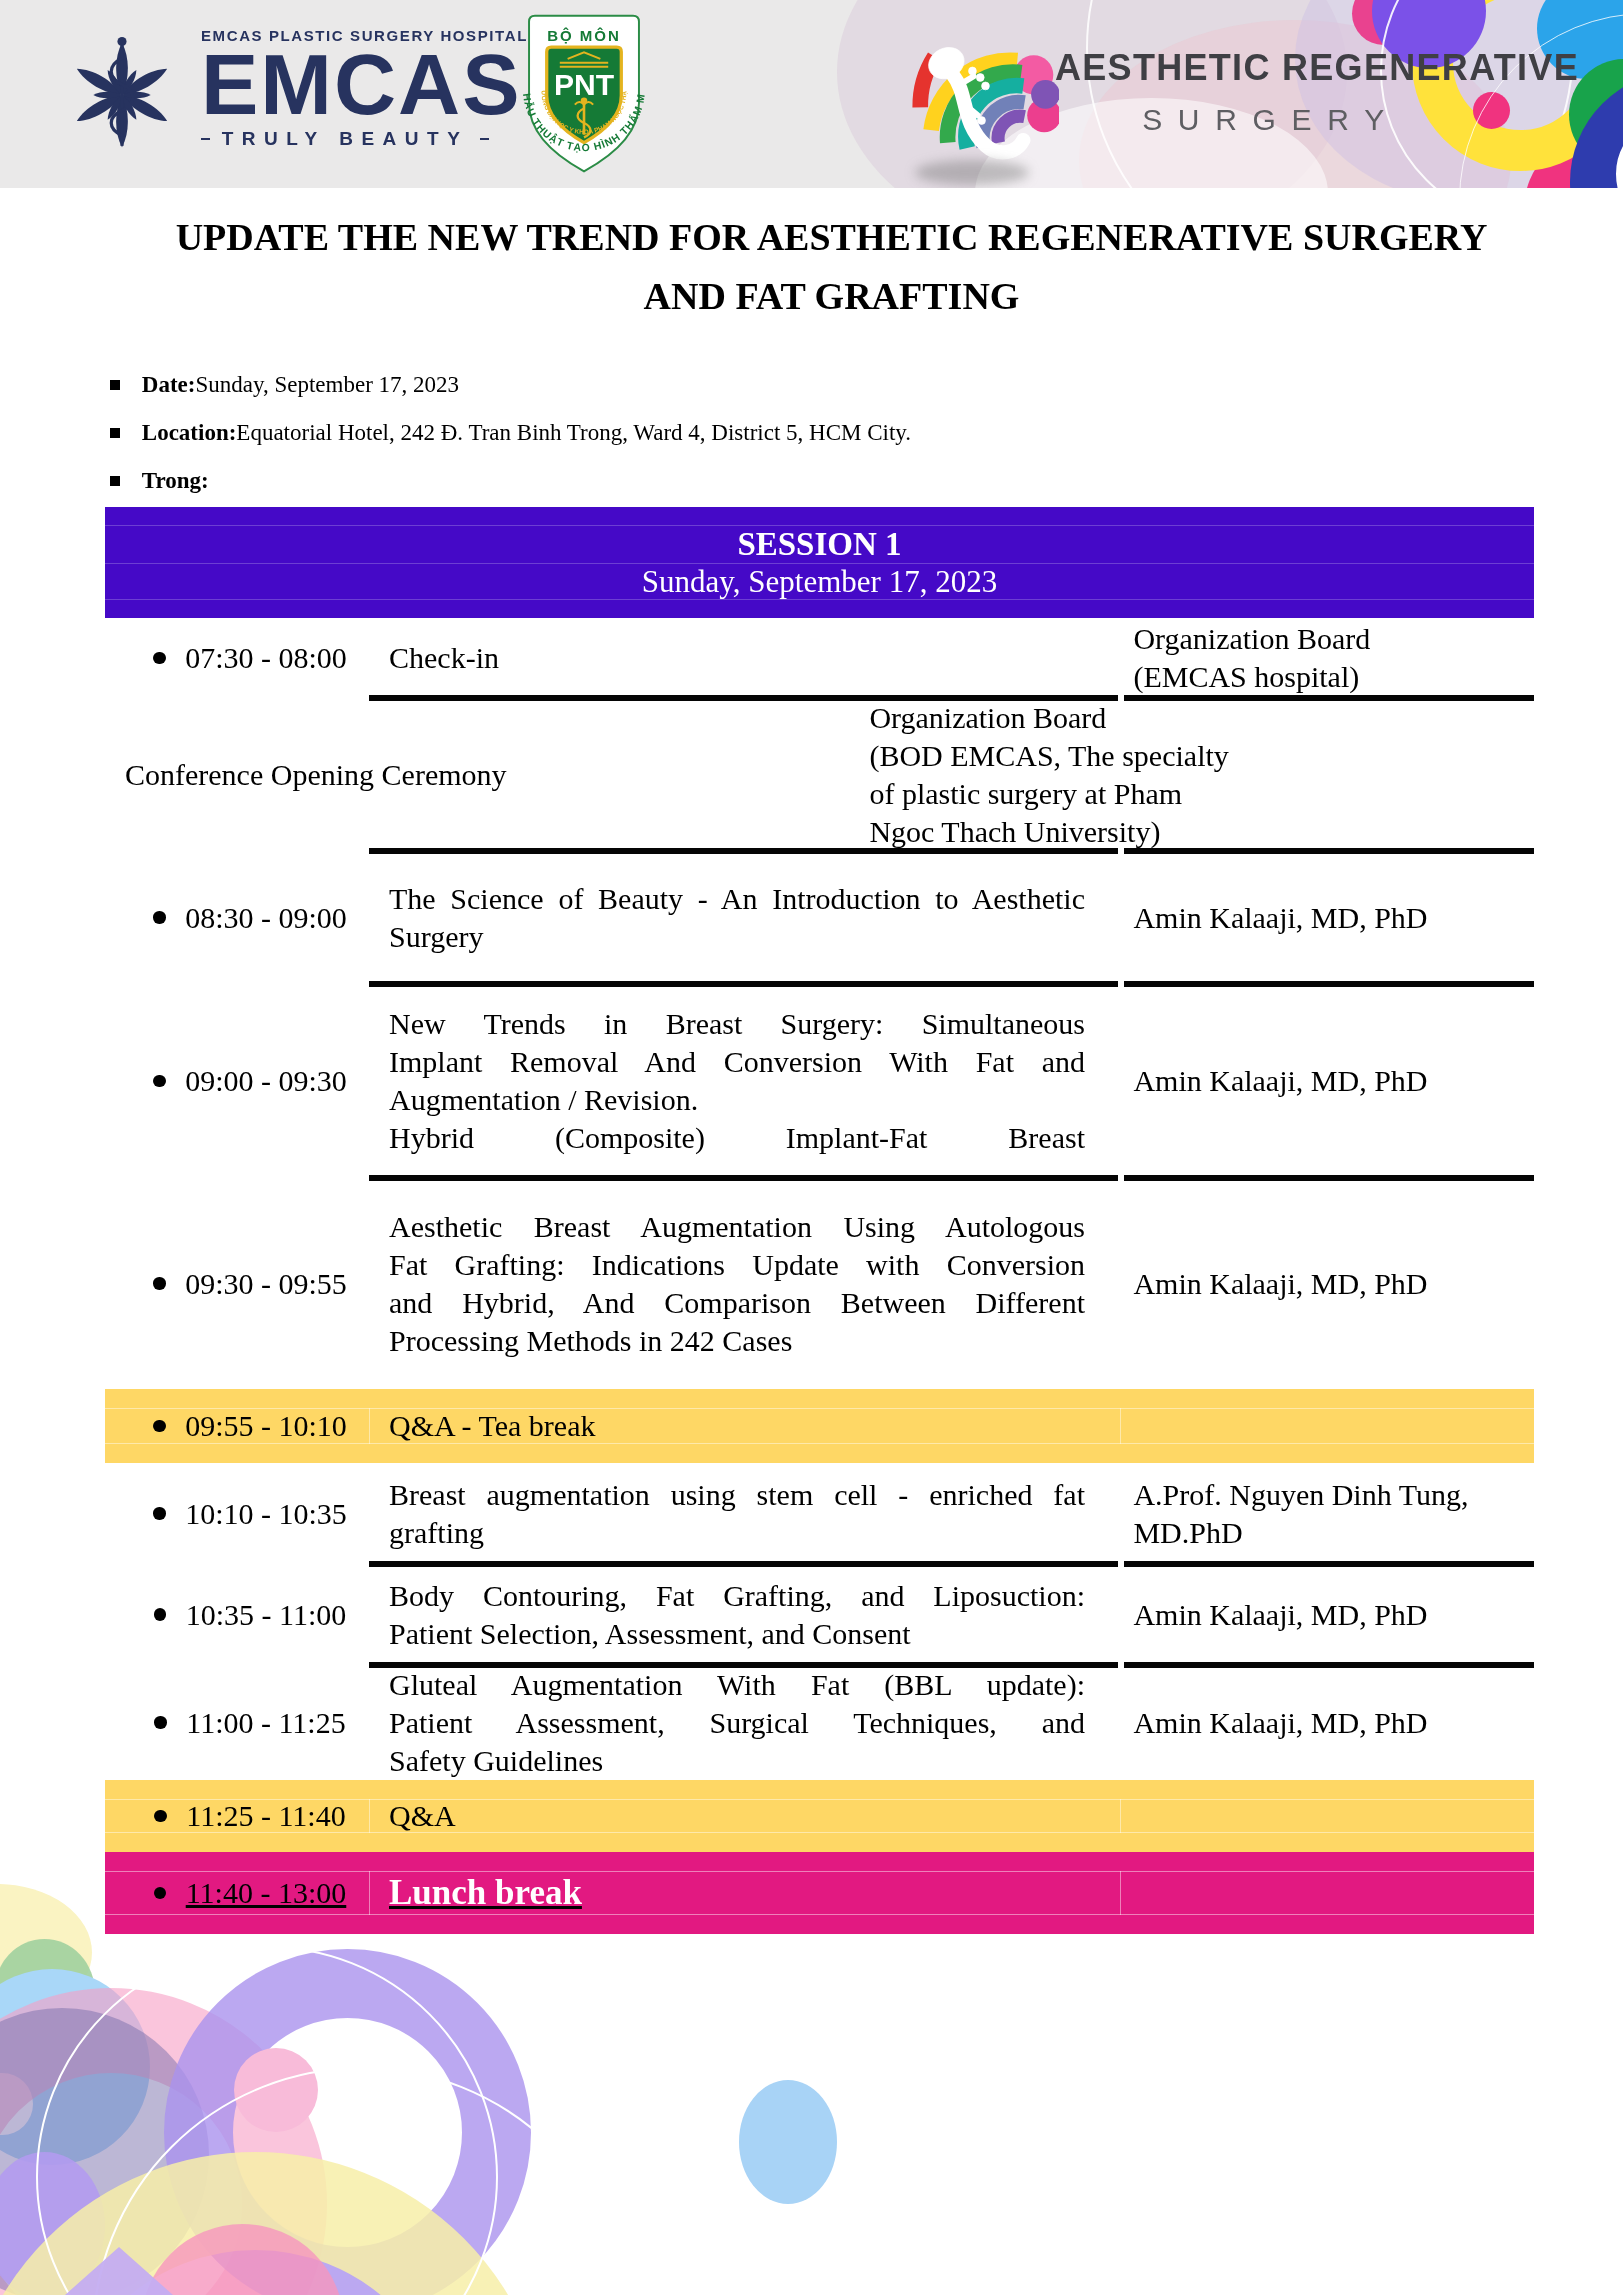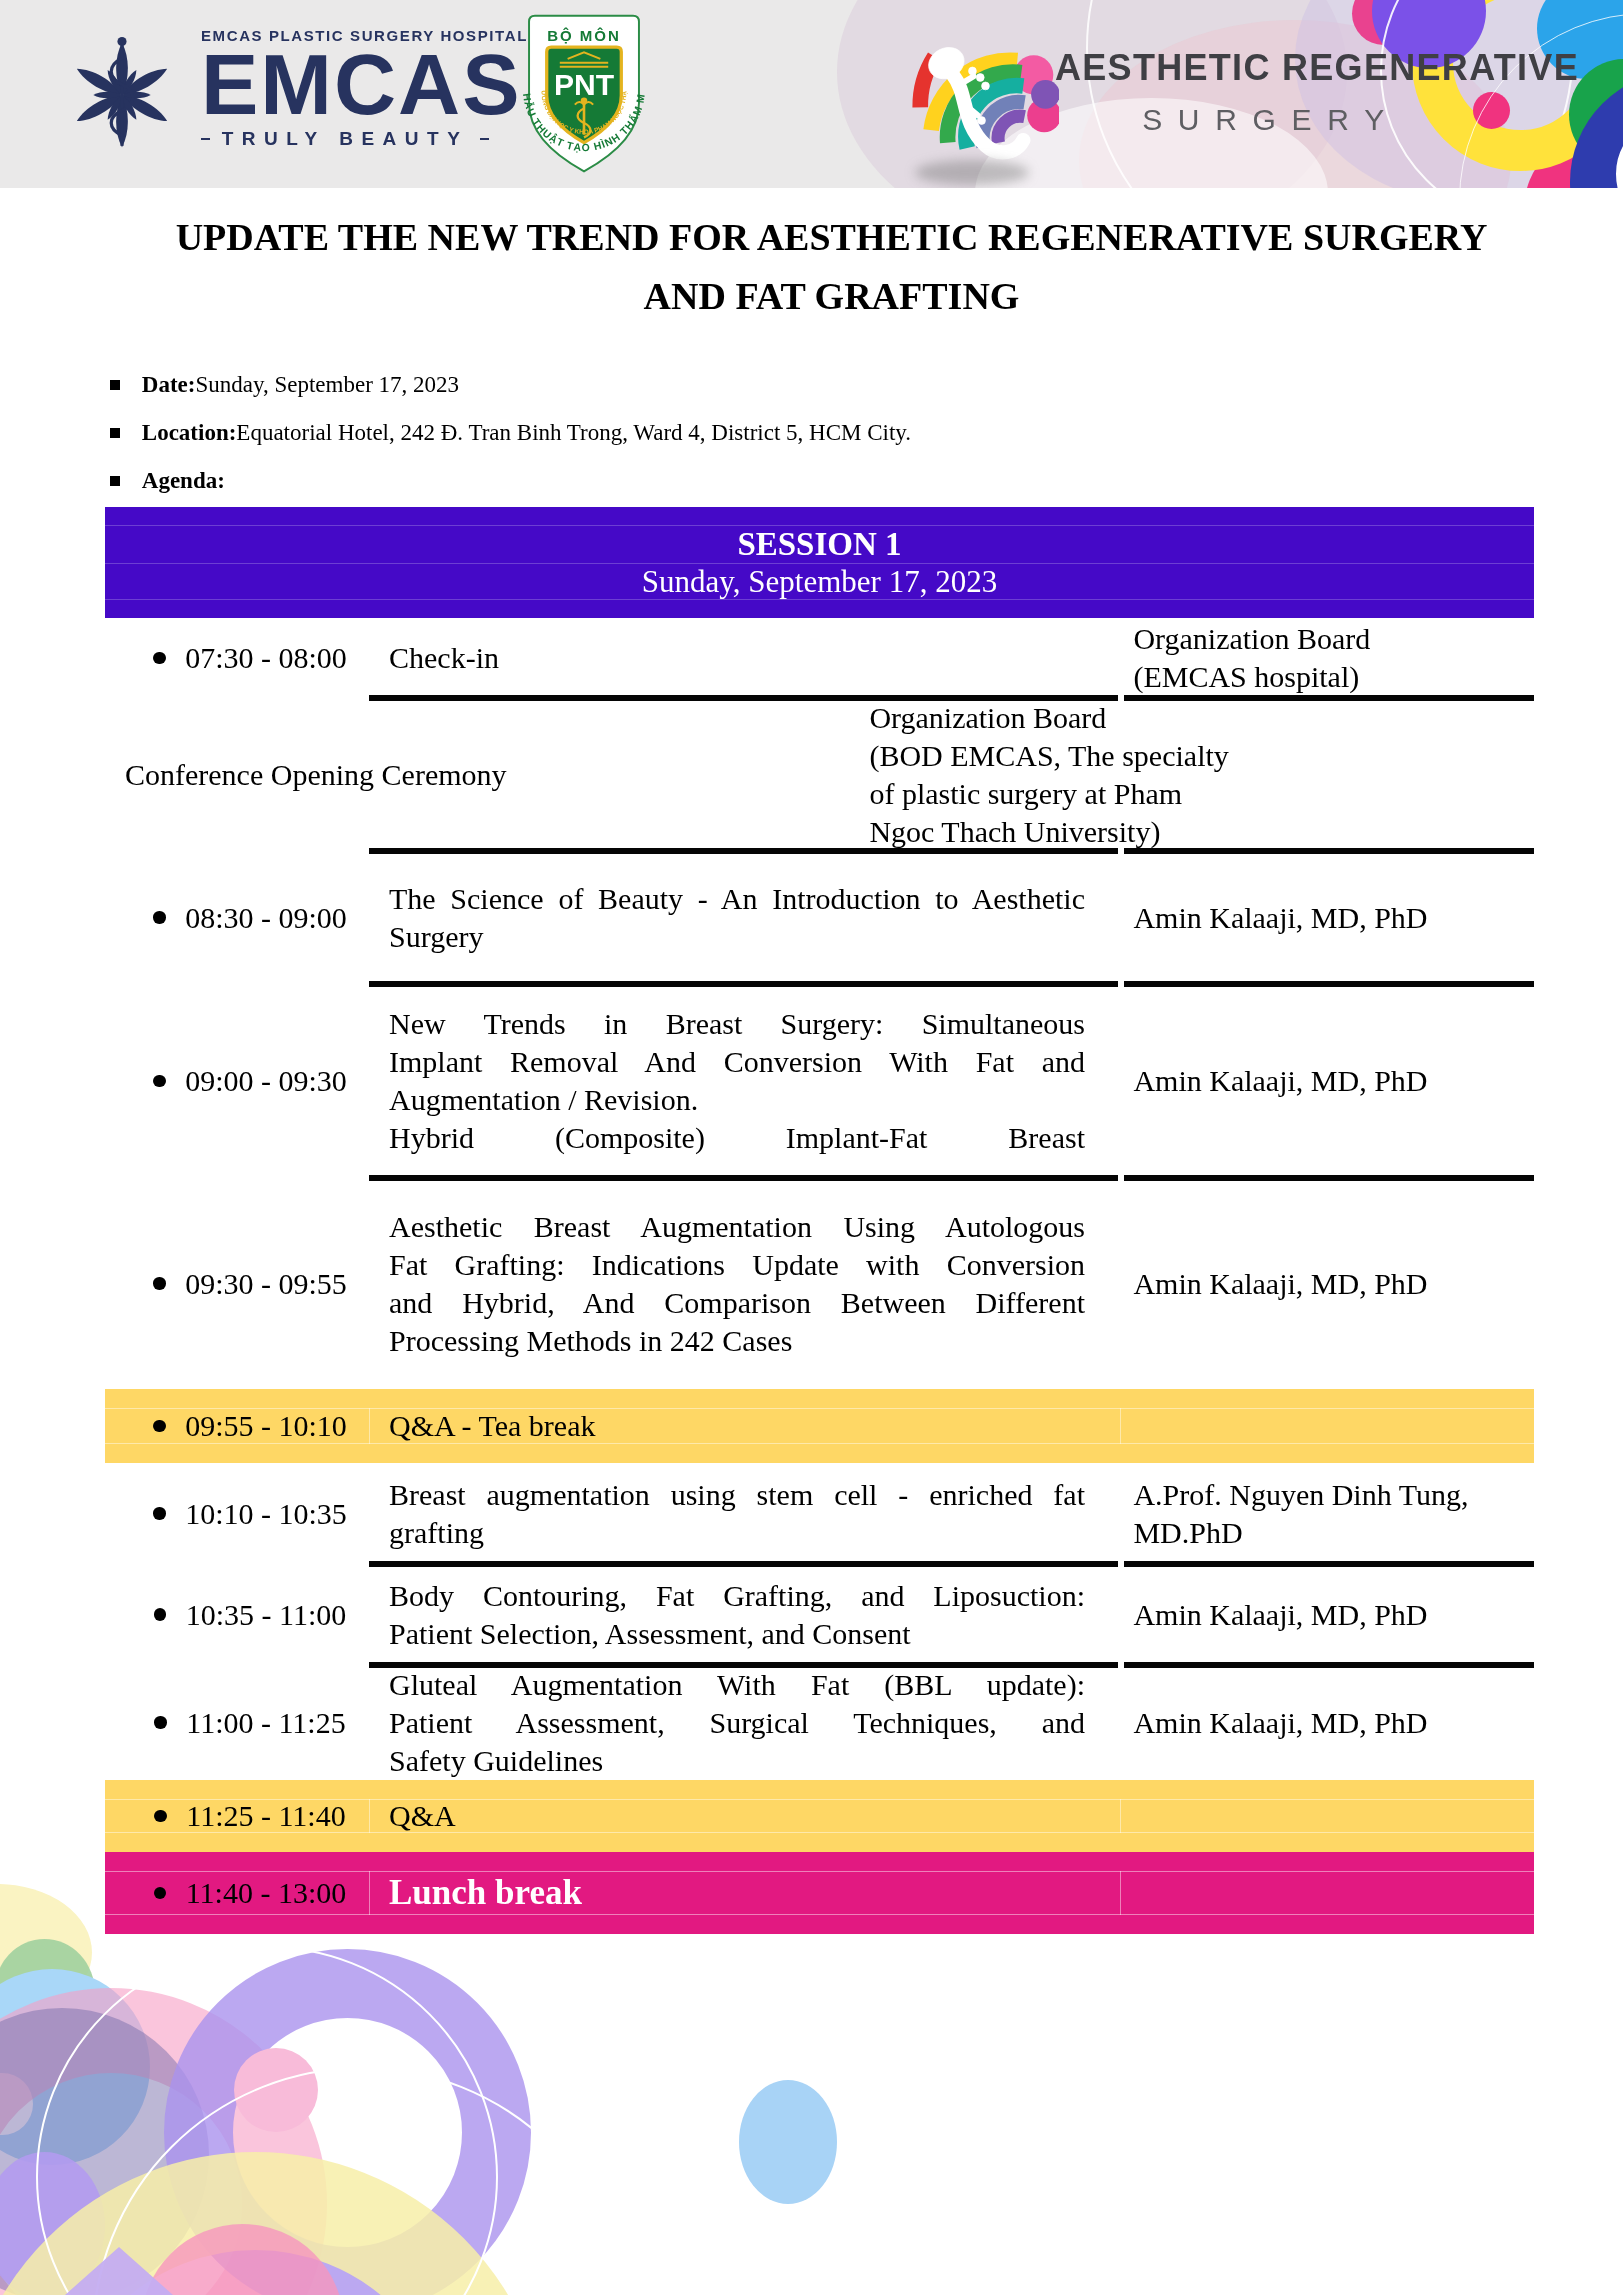--- a/index.html
+++ b/index.html
@@ -216,21 +216,21 @@
         <b>Date:</b>
         <span> Sunday, September 17, 2023</span>
       </div>
       <div class="info-item">
         <span class="sq"></span>
         <b>Location:</b>
         <span>  Equatorial Hotel, 242 Đ. Tran Binh Trong, Ward 4, District 5, HCM City.</span>
       </div>
       <div class="info-item">
         <span class="sq"></span>
-        <b>Agenda:</b>
+        <b>Trong:</b>
         <span></span>
       </div>
     </div>
 
   <div class="agenda">
     <div class="session">
       <div class="hl" style="top:17.7px;"></div>
       <div class="hl" style="top:56px;"></div>
       <div class="hl" style="top:92px;"></div>
       <div class="s1">SESSION 1</div>
@@ -378,21 +378,21 @@
           </div>
           <div class="cell c-topic">
             <div class="tl">Q&amp;A</div>
           </div>
           <div class="cell c-speaker"></div>
           <div class="chl" style="top: 19px;"></div>
           <div class="chl" style="bottom: 19px;"></div>
           <div class="cvl" style="left: 264px;"></div>
           <div class="cvl" style="left: 1015px;"></div>
         </div>
-        <div class="trow row-pink" style="height: 82px;">
+        <div class="trow row-pink" style="height: 82px; text-decoration: underline;">
           <div class="cell c-time">
             <span class="bullet"></span>
             <span>11:40 - 13:00</span>
           </div>
           <div class="cell c-topic">
             <div class="tl lunch">Lunch break</div>
           </div>
           <div class="cell c-speaker"></div>
           <div class="chl" style="top: 19px;"></div>
           <div class="chl" style="bottom: 19px;"></div>

